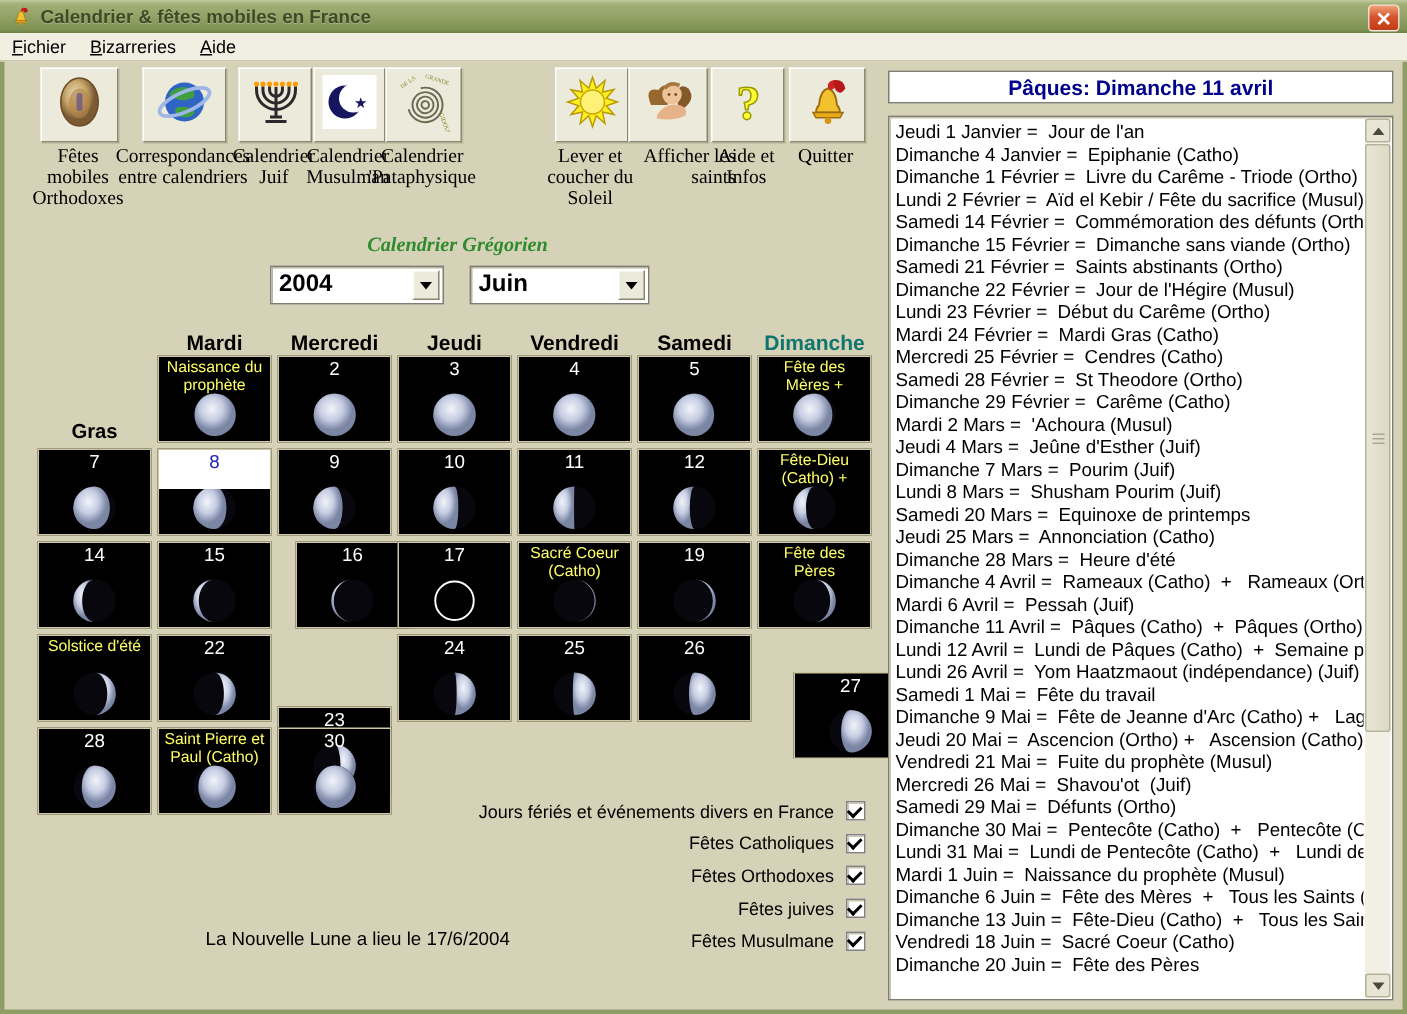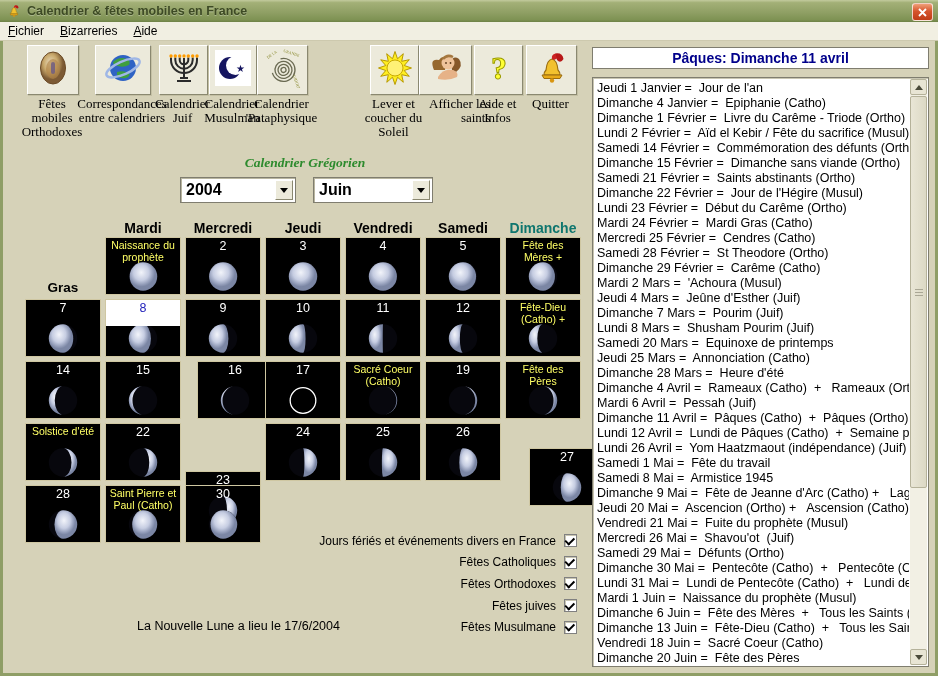--- a/index.html
+++ b/index.html
@@ -741,21 +741,20 @@
         <div class="hline">Lundi 8 Mars =  Shusham Pourim (Juif)</div>
         <div class="hline">Samedi 20 Mars =  Equinoxe de printemps</div>
         <div class="hline">Jeudi 25 Mars =  Annonciation (Catho)</div>
         <div class="hline">Dimanche 28 Mars =  Heure d'été</div>
         <div class="hline">Dimanche 4 Avril =  Rameaux (Catho)  +   Rameaux (Orth</div>
         <div class="hline">Mardi 6 Avril =  Pessah (Juif)</div>
         <div class="hline">Dimanche 11 Avril =  Pâques (Catho)  +  Pâques (Ortho)</div>
         <div class="hline">Lundi 12 Avril =  Lundi de Pâques (Catho)  +  Semaine p</div>
         <div class="hline">Lundi 26 Avril =  Yom Haatzmaout (indépendance) (Juif)</div>
         <div class="hline">Samedi 1 Mai =  Fête du travail</div>
-        <div class="hline">Samedi 8 Mai =  Armistice 1945</div>
         <div class="hline">Dimanche 9 Mai =  Fête de Jeanne d'Arc (Catho) +   Lag B</div>
         <div class="hline">Jeudi 20 Mai =  Ascencion (Ortho) +   Ascension (Catho)</div>
         <div class="hline">Vendredi 21 Mai =  Fuite du prophète (Musul)</div>
         <div class="hline">Mercredi 26 Mai =  Shavou'ot  (Juif)</div>
         <div class="hline">Samedi 29 Mai =  Défunts (Ortho)</div>
         <div class="hline">Dimanche 30 Mai =  Pentecôte (Catho)  +   Pentecôte (Or</div>
         <div class="hline">Lundi 31 Mai =  Lundi de Pentecôte (Catho)  +   Lundi de</div>
         <div class="hline">Mardi 1 Juin =  Naissance du prophète (Musul)</div>
         <div class="hline">Dimanche 6 Juin =  Fête des Mères  +   Tous les Saints (</div>
         <div class="hline">Dimanche 13 Juin =  Fête-Dieu (Catho)  +   Tous les Sair</div>

